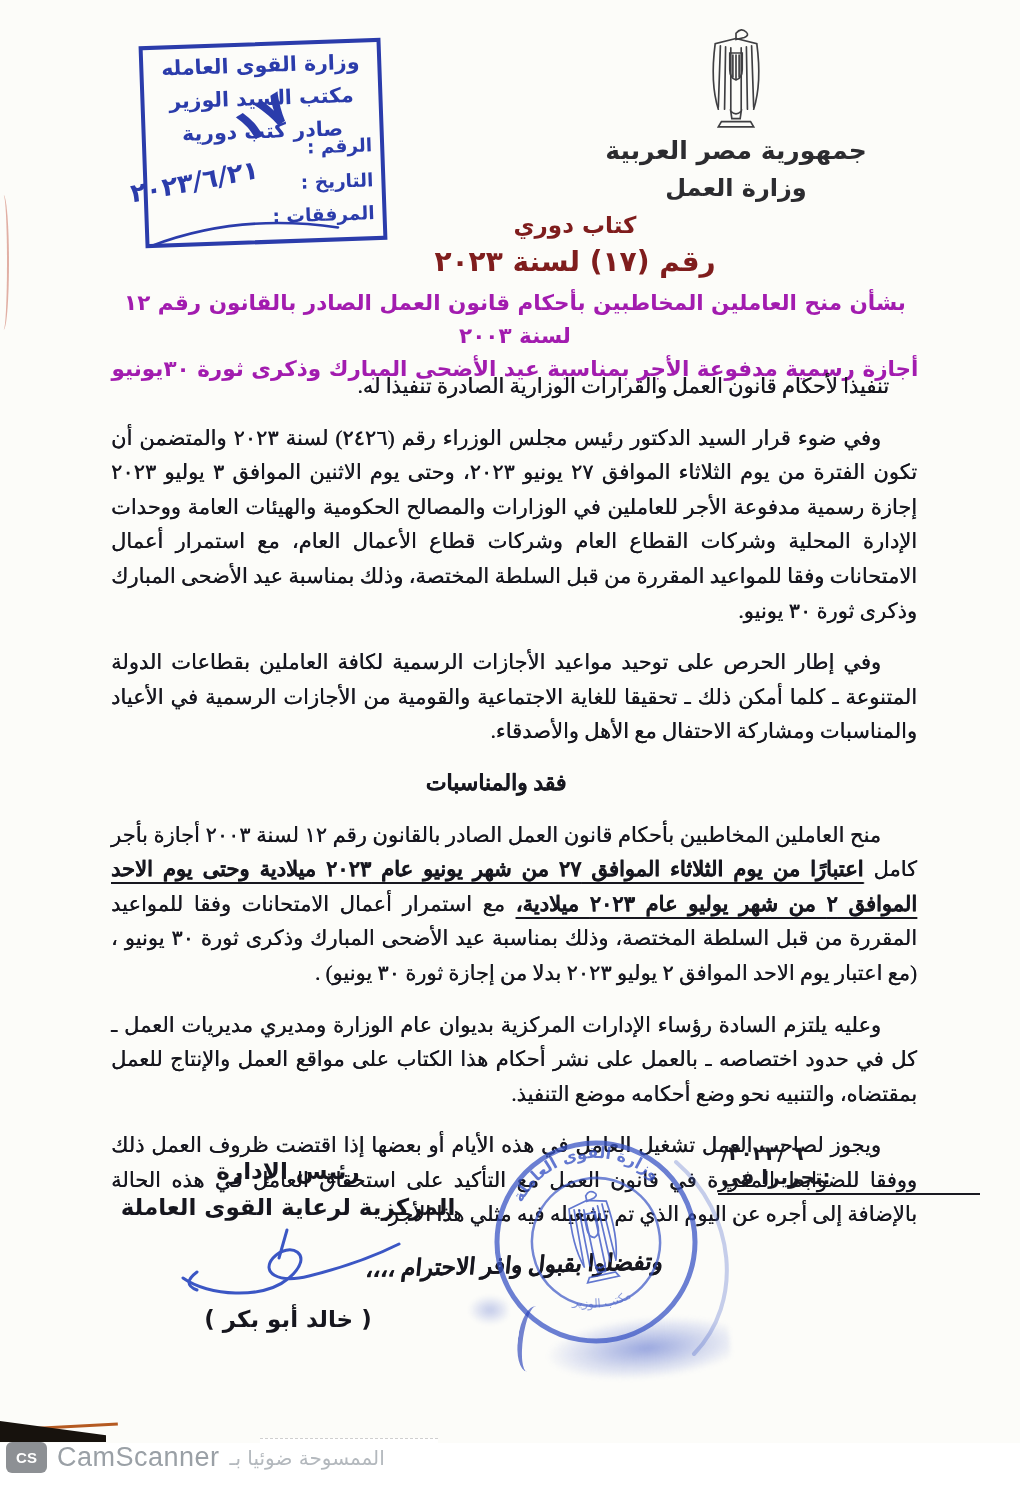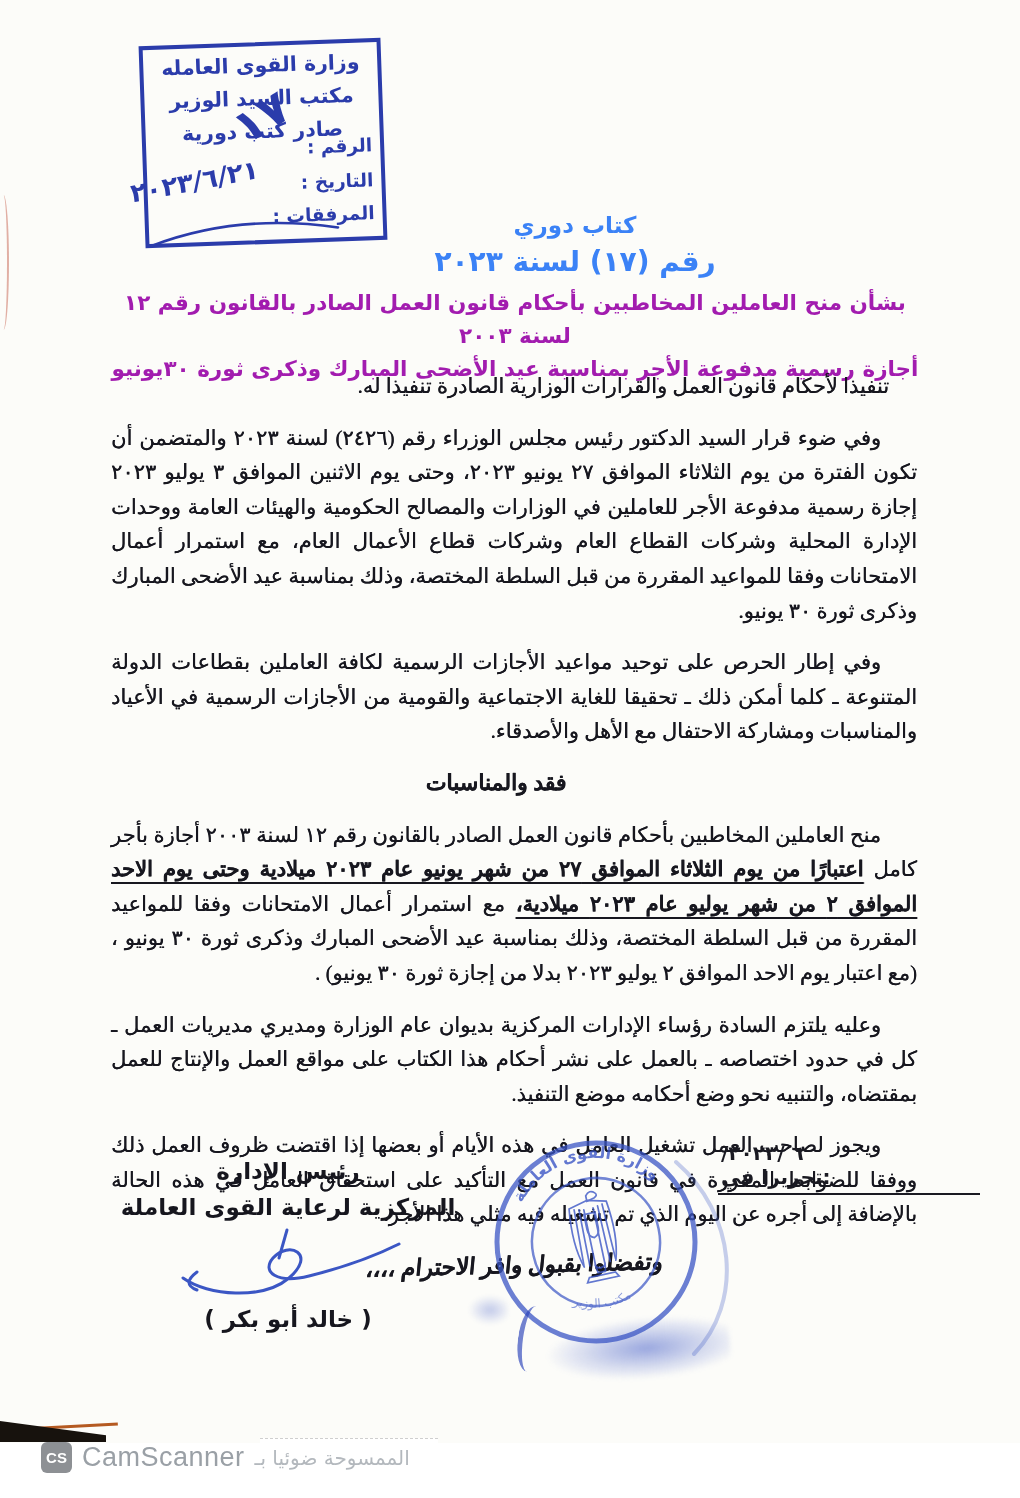--- a/index.html
+++ b/index.html
@@ -20,21 +20,21 @@
     transform:rotate(-9deg) skewX(-6deg);white-space:nowrap;direction:ltr;letter-spacing:1px;}
   .attach-curve{position:absolute;left:-6px;bottom:-10px;}
 
   
   .gov-header{position:absolute;right:150px;top:26px;width:268px;text-align:center;color:#2c2c30;direction:rtl;}
   .gov-country{font-size:25px;font-weight:bold;margin-top:2px;}
   .gov-ministry{font-size:24px;font-weight:bold;margin-top:9px;}
 
   
   .doc-title{position:absolute;top:212px;left:130px;right:0;text-align:center;
-    font-weight:bold;color:#3b82f6;direction:rtl;}
+    font-weight:bold;color:#7f1d1d;direction:rtl;}
   .doc-title .t1{font-size:23px;}
   .doc-title .t2{font-size:28px;margin-top:7px;}
 
   .subjects{position:absolute;top:286px;left:95px;right:85px;text-align:center;
     font-weight:bold;font-size:21.5px;line-height:33px;color:#a21caf;direction:rtl;}
 
   
   .body-text{position:absolute;top:352px;left:94px;right:86px;direction:rtl;
     text-align:justify;font-size:21px;line-height:34.6px;color:#17171f;
     text-shadow:0.35px 0 0 currentColor;}
@@ -73,23 +73,23 @@
   .bottom-strip{position:absolute;left:0;right:0;bottom:0;height:55px;background:#ffffff;}
   .scan-line{position:absolute;left:-4px;top:1429px;width:122px;height:3px;background:#b55a22;
     transform:rotate(-3deg);transform-origin:left center;}
   .scan-wedge{position:absolute;left:0;top:1421px;width:106px;height:21px;background:#17120d;
     clip-path:polygon(0 0,100% 68%,100% 100%,0 100%);}
   .edge-red{position:absolute;left:-2px;top:195px;width:9px;height:135px;
     border-right:2.5px solid rgba(186,60,38,.4);border-radius:0 50% 50% 0/0 50% 50% 0;}
 
   
   .cs-row{position:absolute;left:6px;top:1442px;display:flex;align-items:center;gap:10px;}
-  .cs-logo{width:31px;height:31px;background:#8d9094;border-radius:6px;color:#fff;font-weight:bold;
+  .cs-logo{width:41px;height:31px;background:#8d9094;border-radius:6px;color:#fff;font-weight:bold;
     font-size:15px;display:flex;align-items:center;justify-content:center;
-    font-family:"Liberation Sans",sans-serif;margin-left:35px;}
+    font-family:"Liberation Sans",sans-serif;}
   .cs-brand{font-size:27px;color:#9aa0a6;font-family:"Liberation Sans",sans-serif;letter-spacing:.5px;}
   .cs-ar{font-size:20px;color:#b3b8bd;direction:rtl;text-align:right;}
   .cs-highlight{position:absolute;left:260px;top:1438px;width:178px;height:15px;background:#fff;
     border-top:1px dashed #cfcfcf;}
 </style>
 </head>
 <body>
 
 <div class="page">
 
@@ -100,20 +100,34 @@
     <div class="stamp-label lbl-num">الرقم :</div>
     <div class="stamp-label lbl-date">التاريخ :</div>
     <div class="stamp-label lbl-att">المرفقات :</div>
     <div class="stamp-num">١٧</div>
     <div class="stamp-date">٢٠٢٣/٦/٢١</div>
     <svg class="attach-curve" width="205" height="40" viewBox="0 0 205 40">
       <path d="M8 32 Q 95 2 195 20" fill="none" stroke="#2b3cab" stroke-width="2.6" stroke-linecap="round"></path>
     </svg>
   </div>
 
+  <div class="gov-header">
+    <svg width="118" height="104" viewBox="0 0 100 100" fill="none" stroke="#3f3f42" stroke-width="1.6" stroke-linecap="round">
+      <path d="M50 7 q5 -6 10 -1 q3 3 -2 5 l-8 2 z"></path>
+      <path d="M50 12 L30 17 Q25 55 33 80 M50 12 L70 17 Q75 55 67 80"></path>
+      <path d="M35 19 L33 78 M40 20 L39 80 M45 21 L45 82"></path>
+      <path d="M65 19 L67 78 M60 20 L61 80 M55 21 L55 82"></path>
+      <path d="M44 26 h12 v16 q0 8 -6 10 q-6 -2 -6 -10 z"></path>
+      <path d="M47 28 v21 M50 28 v23 M53 28 v21"></path>
+      <path d="M45 82 q5 5 10 0 l-1 7 h-8 z"></path>
+      <path d="M36 92 h28 l3 5 h-34 z"></path>
+    </svg>
+    <div class="gov-country">جمهورية مصر العربية</div>
+    <div class="gov-ministry">وزارة العمل</div>
+  </div>
 
   <div class="doc-title">
     <div class="t1">كتاب دوري</div>
     <div class="t2">رقم (١٧) لسنة ٢٠٢٣</div>
   </div>
 
   <div class="subjects">
     <div>بشأن منح العاملين المخاطبين بأحكام قانون العمل الصادر بالقانون رقم ١٢ لسنة ٢٠٠٣</div>
     <div>أجازة رسمية مدفوعة الأجر بمناسبة عيد الأضحى المبارك وذكرى ثورة ٣٠يونيو</div>
   </div>

